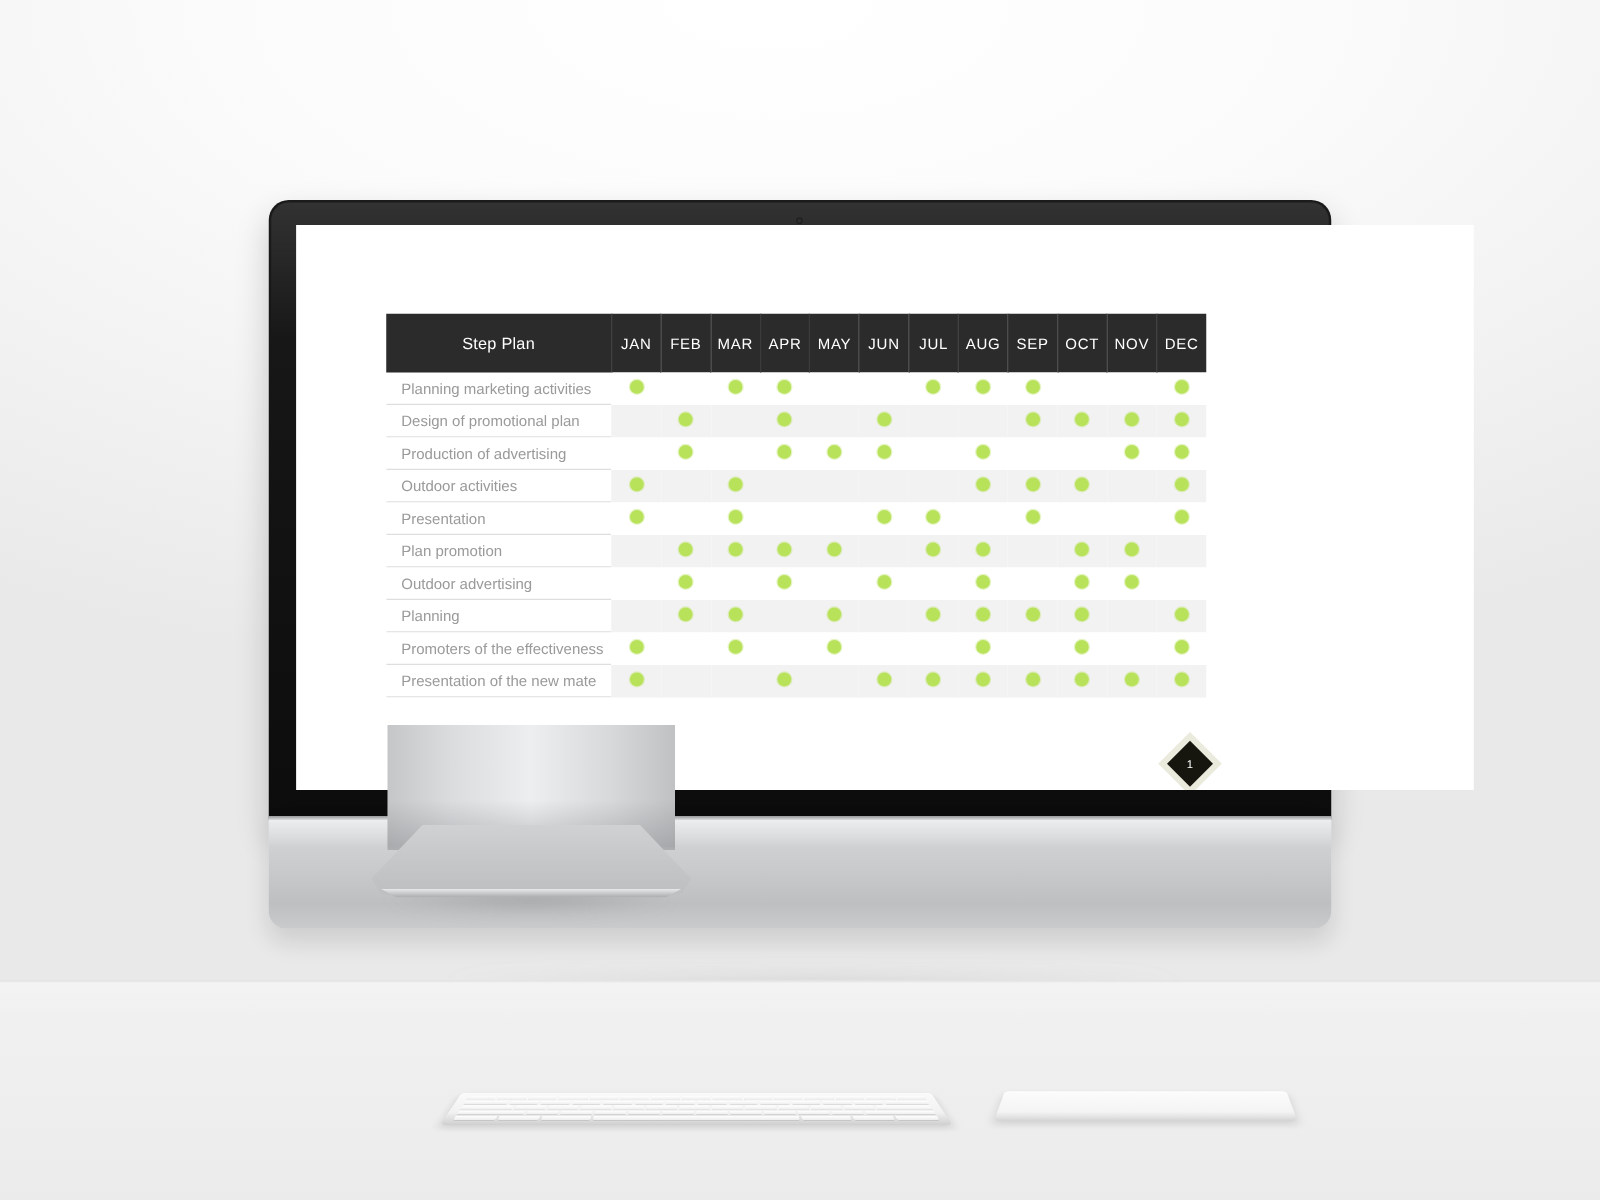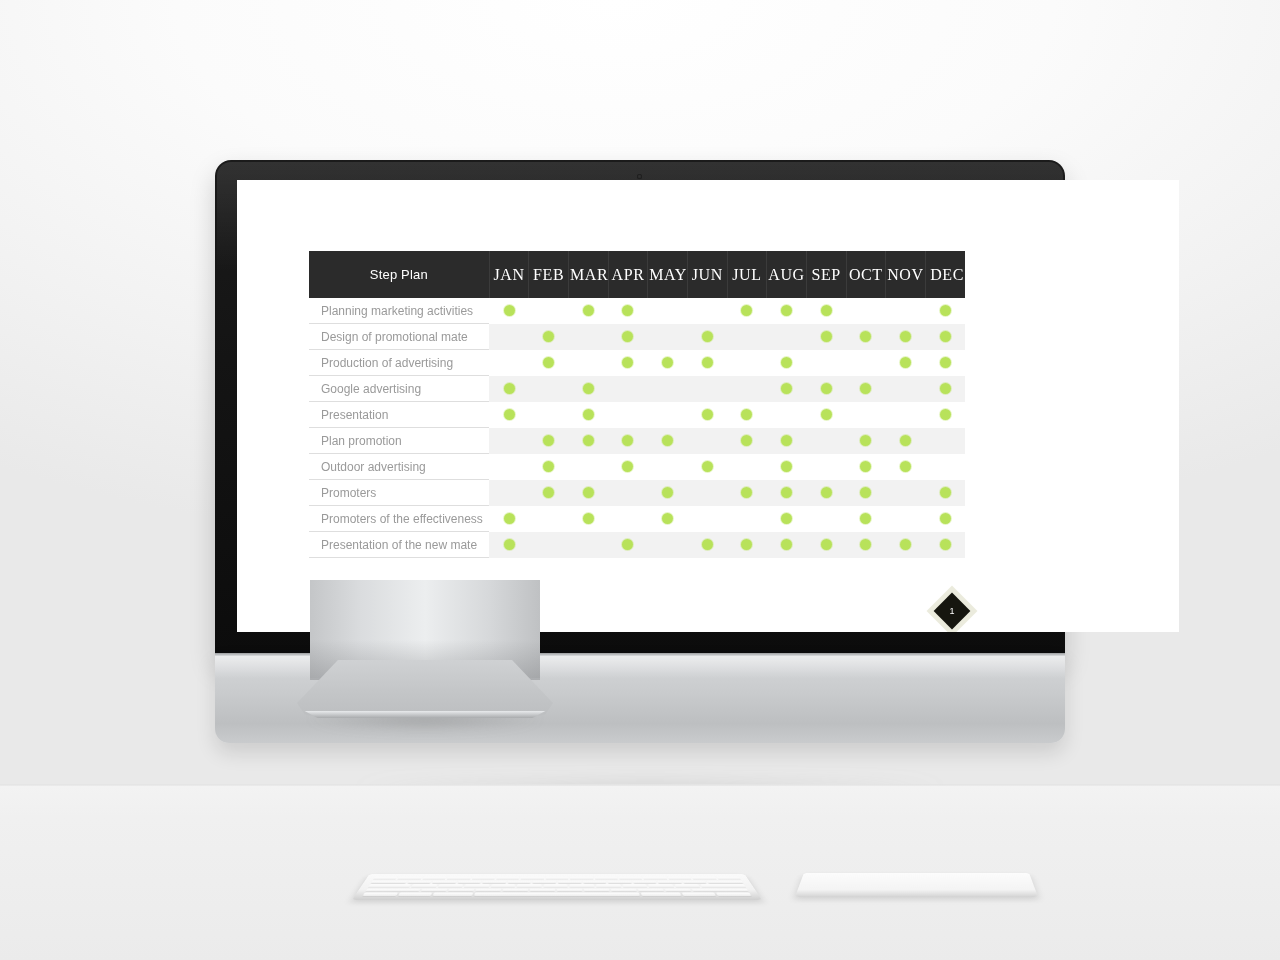--- a/index.html
+++ b/index.html
@@ -92,22 +92,22 @@
   table.gantt{border-collapse:collapse;width:656px;table-layout:fixed;}
   table.gantt col.c-label{width:180px;}
   table.gantt col.c-month{width:39.6px;}
 
   .gantt thead th{
     background:#2b2b2b;color:#ffffff;font-weight:400;
     height:45px;vertical-align:middle;text-align:center;
     border-right:1px solid #3b3b3b;
   }
   .gantt thead th.th-label{font-size:13px;letter-spacing:.2px;border-right:1px solid #3b3b3b;}
-  .gantt thead th.th-month{font-size:16px;letter-spacing:.6px;font-family:Liberation Serif, serif;}
-  .gantt thead th:last-child{border-right:none;text-align:right;}
+  .gantt thead th.th-month{font-size:12px;letter-spacing:.6px;}
+  .gantt thead th:last-child{border-right:none;}
 
   .gantt tbody tr{height:26px;}
   .gantt tbody tr.odd  td{background:#ffffff;}
   .gantt tbody tr.even td{background:#f2f2f2;}
   .gantt tbody td{padding:0;border:none;}
 
   .gantt td.label{
     font-size:12px;color:#9a9a9a;text-align:left;
     padding-left:12px;white-space:nowrap;overflow:hidden;
     position:relative;background:#ffffff !important;
@@ -190,21 +190,21 @@
                     <td class="cell"><span class="dot off"></span></td>
                     <td class="cell"><span class="dot off"></span></td>
                     <td class="cell"><span class="dot"></span></td>
                     <td class="cell"><span class="dot"></span></td>
                     <td class="cell"><span class="dot"></span></td>
                     <td class="cell"><span class="dot off"></span></td>
                     <td class="cell"><span class="dot off"></span></td>
                     <td class="cell"><span class="dot"></span></td>
                   </tr>
                   <tr class="even">
-                    <td class="label">Design of promotional mate</td>
+                    <td class="label">Design of promotional plan</td>
                     <td class="cell"><span class="dot off"></span></td>
                     <td class="cell"><span class="dot"></span></td>
                     <td class="cell"><span class="dot off"></span></td>
                     <td class="cell"><span class="dot"></span></td>
                     <td class="cell"><span class="dot off"></span></td>
                     <td class="cell"><span class="dot"></span></td>
                     <td class="cell"><span class="dot off"></span></td>
                     <td class="cell"><span class="dot off"></span></td>
                     <td class="cell"><span class="dot"></span></td>
                     <td class="cell"><span class="dot"></span></td>
@@ -220,21 +220,21 @@
                     <td class="cell"><span class="dot"></span></td>
                     <td class="cell"><span class="dot"></span></td>
                     <td class="cell"><span class="dot off"></span></td>
                     <td class="cell"><span class="dot"></span></td>
                     <td class="cell"><span class="dot off"></span></td>
                     <td class="cell"><span class="dot off"></span></td>
                     <td class="cell"><span class="dot"></span></td>
                     <td class="cell"><span class="dot"></span></td>
                   </tr>
                   <tr class="even">
-                    <td class="label">Google advertising</td>
+                    <td class="label">Outdoor activities</td>
                     <td class="cell"><span class="dot"></span></td>
                     <td class="cell"><span class="dot off"></span></td>
                     <td class="cell"><span class="dot"></span></td>
                     <td class="cell"><span class="dot off"></span></td>
                     <td class="cell"><span class="dot off"></span></td>
                     <td class="cell"><span class="dot off"></span></td>
                     <td class="cell"><span class="dot off"></span></td>
                     <td class="cell"><span class="dot"></span></td>
                     <td class="cell"><span class="dot"></span></td>
                     <td class="cell"><span class="dot"></span></td>
@@ -280,21 +280,21 @@
                     <td class="cell"><span class="dot off"></span></td>
                     <td class="cell"><span class="dot"></span></td>
                     <td class="cell"><span class="dot off"></span></td>
                     <td class="cell"><span class="dot"></span></td>
                     <td class="cell"><span class="dot off"></span></td>
                     <td class="cell"><span class="dot"></span></td>
                     <td class="cell"><span class="dot"></span></td>
                     <td class="cell"><span class="dot off"></span></td>
                   </tr>
                   <tr class="even">
-                    <td class="label">Promoters</td>
+                    <td class="label">Planning</td>
                     <td class="cell"><span class="dot off"></span></td>
                     <td class="cell"><span class="dot"></span></td>
                     <td class="cell"><span class="dot"></span></td>
                     <td class="cell"><span class="dot off"></span></td>
                     <td class="cell"><span class="dot"></span></td>
                     <td class="cell"><span class="dot off"></span></td>
                     <td class="cell"><span class="dot"></span></td>
                     <td class="cell"><span class="dot"></span></td>
                     <td class="cell"><span class="dot"></span></td>
                     <td class="cell"><span class="dot"></span></td>

